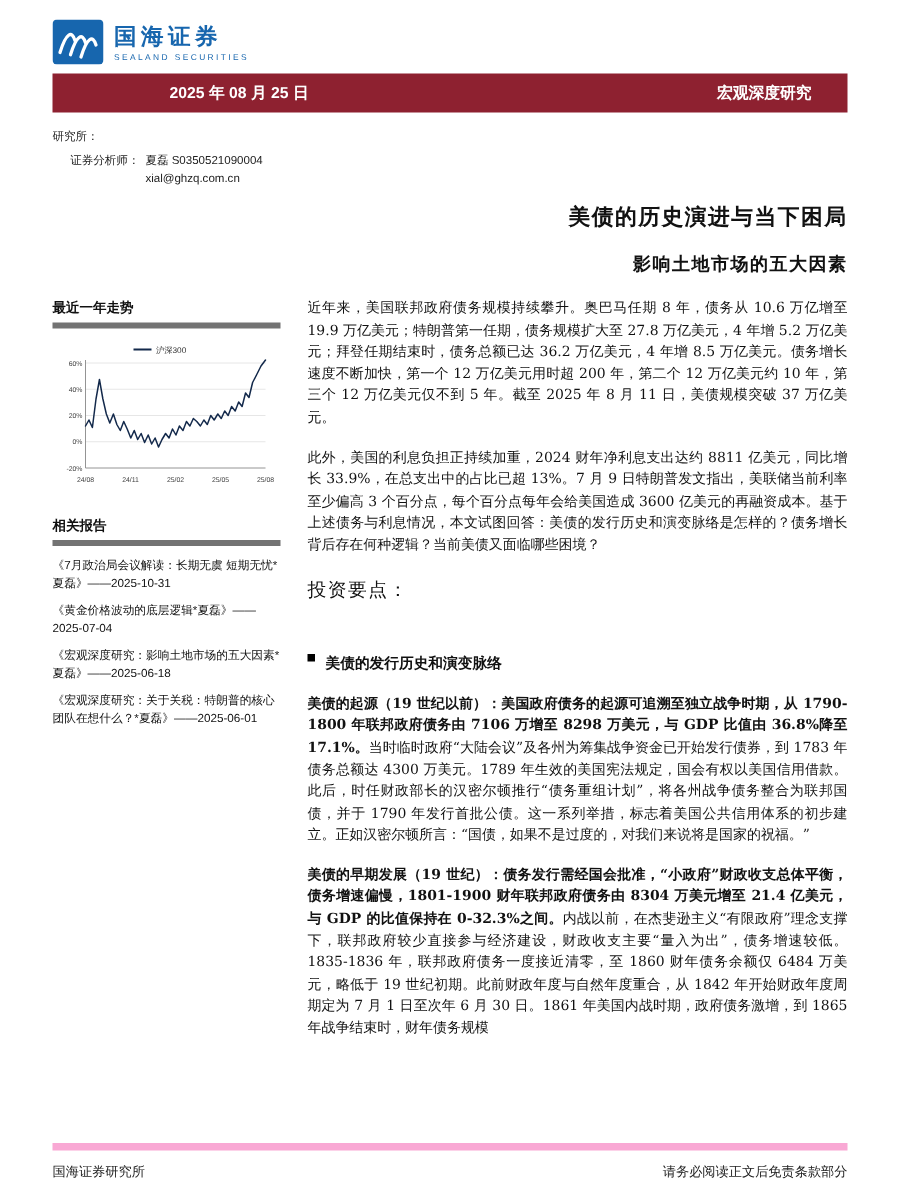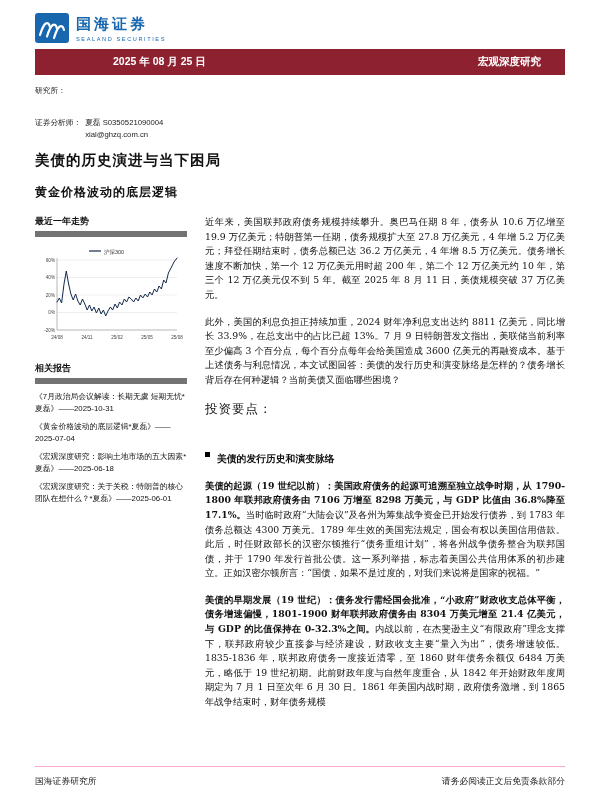--- a/index.html
+++ b/index.html
@@ -16,46 +16,46 @@
   .logo-en { font-size:5.6px; color:var(--brand,#1766ae); letter-spacing:1.6px; margin-top:2px; }
 
   
   .banner { margin-top:3px; height:26px; background:var(--accent,#8e2130); color:#fff;
             display:flex; align-items:center; justify-content:space-between;
             font-weight:bold; font-size:10.5px; padding:0 24px 0 78px; }
 
   
   .headrow { display:flex; margin-top:10px;flex-direction:column; }
   .meta { width:152px; flex:none; font-size:7.7px; line-height:12px; color:#222; }
-  .meta-row { display:flex; gap:4px; margin-top:20px; }
-  .titles { flex:1; text-align:left; padding-top:10px; }
+  .meta-row { display:flex; gap:4px; margin-top:4px;justify-content:center; }
+  .titles { flex:1; text-align:right; padding-top:10px; }
   .t1 { font-size:14.5px; font-weight:bold; letter-spacing:1px; }
   .t2 { font-size:12px; font-weight:bold; margin-top:14px; letter-spacing:1px; }
 
   
   .cols { display:flex; gap:18px; margin-top:14px; }
   .sidebar { width:152px; flex:none; }
-  .side-h { font-size:9px; font-weight:bold; border-bottom:6px solid #737373;
+  .side-h { font-size:9px; font-weight:bold; border-bottom:4px solid #737373;
             padding-bottom:3px; margin-bottom:7px; }
   .rel { margin-top:16px; }
   .chart { width:150px; height:102px; display:block; }
   .report { font-size:7.8px; line-height:11.5px; margin-bottom:7px; color:#111; }
 
   .content { flex:1; font-family:"DejaVu Serif", serif; font-size:9.3px;
              line-height:14.6px; text-align:justify; color:#111; }
   .content p { margin:0 0 12px; }
   .hl { font-family:"DejaVu Sans", sans-serif; font-size:12.5px; font-weight:normal;
         margin:14px 0 12px; letter-spacing:1px; }
   .bullet-row { display:flex; align-items:flex-start; gap:7px; margin-bottom:12px;
                 font-family:"DejaVu Sans", sans-serif; font-weight:bold; font-size:9.8px;margin-top:36px; }
   .sq { width:5px; height:5px; background:#000; flex:none; }
   .bold { font-weight:bold; }
 
   .foot { position:absolute; left:35px; right:35px; bottom:12px; background:#fff;
-          border-top:1px solid #f9a8d4; padding-top:9px; display:flex;
+          border-top:5px solid #f9a8d4; padding-top:9px; display:flex;
           justify-content:space-between; font-size:8.8px; color:#222; }
 </style>
 </head>
 <body>
 
 <div class="page">
 
   <header class="masthead">
     <div class="logo-wrap">
       <svg width="34" height="30" viewBox="0 0 34 30">
@@ -85,21 +85,21 @@
           <div>
             <span>夏磊</span>
             <span>S0350521090004</span>
           </div>
           <div>xial@ghzq.com.cn</div>
         </div>
       </div>
     </div>
     <div class="titles">
       <div class="t1">美债的历史演进与当下困局</div>
-      <div class="t2">黄金价格波动的底层逻辑</div>
+      <div class="t2">影响土地市场的五大因素</div>
     </div>
   </div>
 
   <div class="cols">
 
     <aside class="sidebar">
       <div class="side-h">最近一年走势</div>
 
       <svg class="chart" viewBox="0 0 150 102">
         <line x1="54" y1="7" x2="66" y2="7" stroke="#13294b" stroke-width="1.2"></line>

